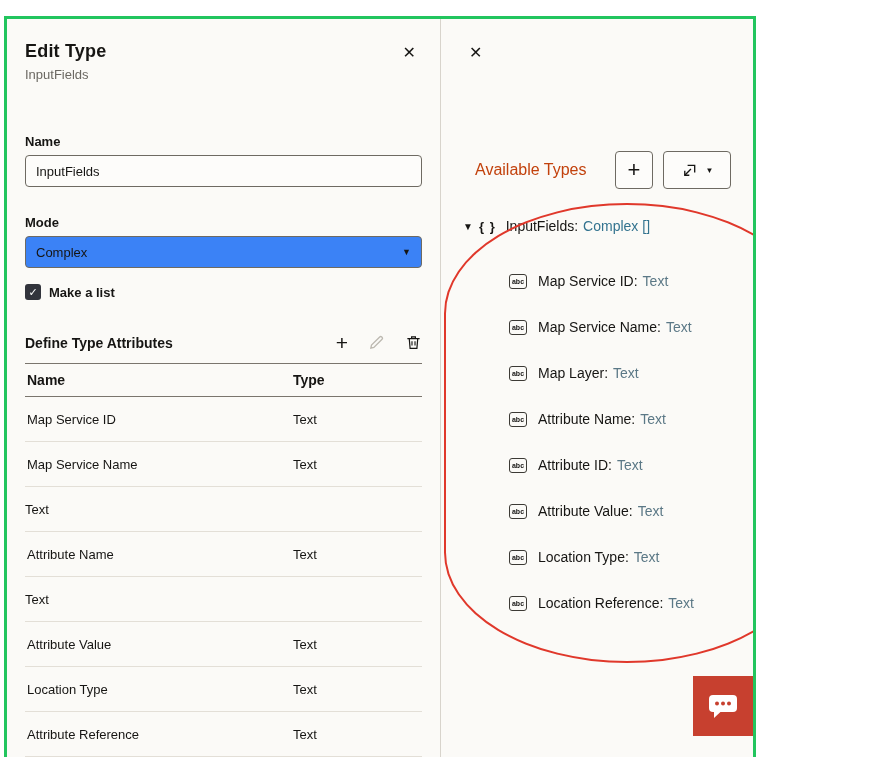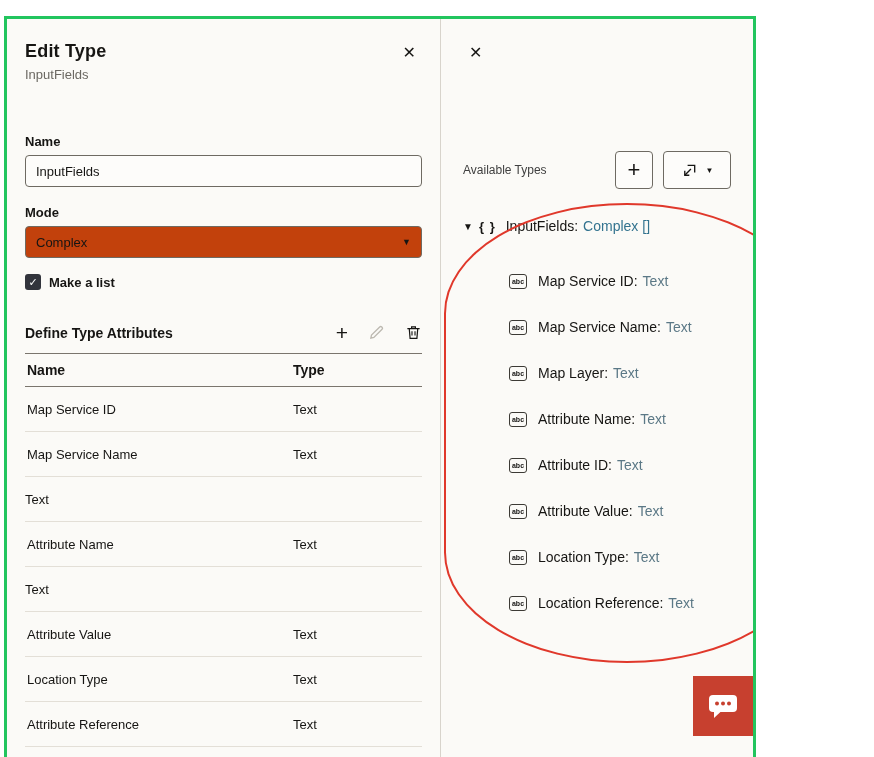--- a/index.html
+++ b/index.html
@@ -11,26 +11,26 @@
   
   .panel-left { width: 434px; border-right: 1px solid #d8d4cc; padding: 22px 18px 0 18px;
     position: relative; overflow: hidden; }
   .panel-header { display: flex; align-items: flex-start; }
   .panel-titles { flex: 1; }
   .panel-title { font-size: 18px; font-weight: 700; color: #161513; letter-spacing: .2px; }
   .panel-subtitle { font-size: 13px; color: #6b6862; margin-top: 5px; }
   .close-btn { background: none; border: none; font-size: 16px; color: #161513;
     cursor: pointer; padding: 4px 6px; line-height: 1; }
 
-  .field-label { font-size: 13px; font-weight: 700; margin-top: 18px; margin-bottom: 6px; }
+  .field-label { font-size: 13px; font-weight: 700; margin-top: 28px; margin-bottom: 6px; }
   .field-label.first { margin-top: 52px; }
   .text-input { width: 100%; height: 32px; border: 1px solid #6e6a62; border-radius: 4px;
     background: #fdfcfa; font-family: inherit; font-size: 13px; color: #161513; padding: 0 10px; }
   .select-box { width: 100%; height: 32px; border: 1px solid #6e6a62; border-radius: 4px;
-    background: #c2410c; font-size: 13px; display: flex; align-items: center;
+    background: #3b82f6; font-size: 13px; display: flex; align-items: center;
     padding: 0 10px; cursor: pointer; }
   .select-value { flex: 1; }
   .select-chevron { font-size: 9px; color: #161513; }
 
   .checkbox-row { display: flex; align-items: center; margin-top: 16px; cursor: pointer; }
   .checkbox { width: 16px; height: 16px; background: #32343c; border-radius: 3px;
     color: #ffffff; font-size: 11px; font-weight: 700; display: flex; align-items: center;
     justify-content: center; line-height: 1; }
   .checkbox-label { font-size: 13px; font-weight: 600; margin-left: 8px; }
 
@@ -45,21 +45,21 @@
     border-top: 1px solid #7a756d; border-bottom: 1px solid #7a756d; }
   .th { font-size: 14px; font-weight: 700; }
   .trow { display: flex; height: 45px; align-items: center; border-bottom: 1px solid #e3dfd7; }
   .tcell { font-size: 13px; color: #161513; }
   .col-name { width: 268px; padding-left: 2px; }
   .col-type { flex: 1; }
 
   
   .panel-right { flex: 1; position: relative; padding: 22px 22px 0 22px; overflow: hidden; }
   .avail-row { display: flex; align-items: center; margin-top: 86px; }
-  .avail-label { flex: 1; font-size: 12px; color: #404040; }
+  .avail-label { flex: 1; font-size: 16px; color: #c2410c; margin-left: 12px; }
   .sq-btn { height: 38px; border: 1px solid #6e6a62; border-radius: 4px; background: #fdfcfa;
     display: flex; align-items: center; justify-content: center; cursor: pointer; }
   .sq-btn.plus { width: 38px; font-size: 22px; font-weight: 400; color: #161513; }
   .sq-btn.import { width: 68px; margin-left: 10px; gap: 8px; }
   .menu-chevron { font-size: 8px; color: #161513; }
 
   .tree { margin-top: 20px; }
   .tree-root { display: flex; align-items: center; height: 34px; cursor: pointer; }
   .caret { font-size: 10px; color: #161513; width: 16px; }
   .braces { font-size: 13px; font-weight: 600; margin-right: 10px; letter-spacing: 1px; }

